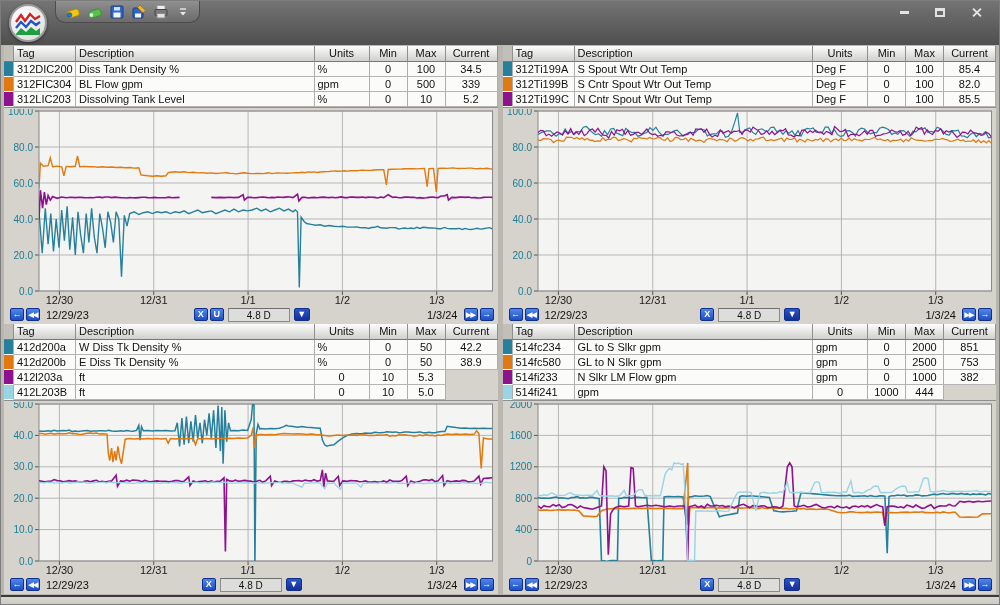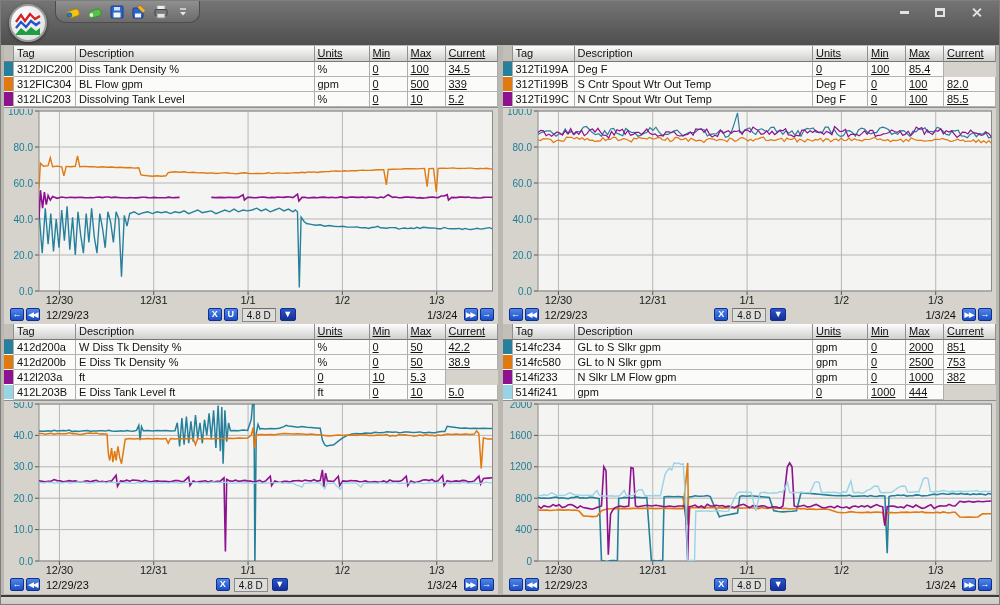--- a/index.html
+++ b/index.html
@@ -28,38 +28,38 @@
     column-gap:5px;row-gap:0;padding:1px 3px;background:#bab7b0;}
   .panel{display:flex;flex-direction:column;background:#d6d3cd;overflow:hidden;}
   
   .tagtable{flex-shrink:0;border-bottom:1px solid #8f8f8f;}
   .trow{display:grid;grid-template-columns:10px 62px 1fr 55px 38px 38px 52px;height:15px;}
   .trow.thead{height:16px;}
   .cell{font-size:11px;line-height:14px;color:#111;background:#fbfbfa;border-right:1px solid #aeaeae;
     border-bottom:1px solid #b4b4b4;padding:0 3px;overflow:hidden;white-space:nowrap;}
   .thead .cell{background:linear-gradient(#fdfdfd,#cfcfcd);border-right:1px solid #8f8f8f;border-bottom:1px solid #787878;line-height:15px;}
   .thead .swatch-h{background:#c2bfb9;}
-  .cell.r{text-align:left;text-decoration:underline;}
+  .cell.r{text-align:center;}
   .swatch{padding:0;border-bottom:1px solid #fff;}
   
   .chartwrap{flex:1;padding:1px 2px 0 2px;min-height:0;}
   .chartwrap svg{width:100%;height:100%;display:block;}
   svg text{font-family:"Liberation Sans",sans-serif;}
   
   .navbar{height:17px;flex-shrink:0;display:flex;align-items:center;font-size:11px;color:#111;padding:0 4px 2px 6px;}
   .nav-left,.nav-right{display:flex;align-items:center;gap:2px;flex:1;}
   .nav-right{justify-content:flex-end;}
   .nav-center{display:flex;align-items:center;gap:2px;}
   .navbtn{width:14px;height:13px;border-radius:2px;background:linear-gradient(#4f86e8,#1c4ec6);
     border:1px solid #0e2f8e;color:#fff;font-size:9px;font-weight:bold;display:flex;
     align-items:center;justify-content:center;cursor:default;line-height:1;}
   .navbtn.sm{font-size:7px;letter-spacing:-1px;}
   .navbtn.dd{background:linear-gradient(#2b53c8,#142f96);width:16px;}
   .navdate{margin:0 4px;}
-  .rangebox{display:inline-block;width:34px;height:14px;line-height:13px;text-align:center;
+  .rangebox{display:inline-block;width:62px;height:14px;line-height:13px;text-align:center;
     background:#dddddc;border:1px solid #8b8b8b;border-top-color:#6e6e6e;font-size:10px;margin:0 2px;}
   
   .statusbar{height:13px;flex-shrink:0;background:linear-gradient(#d9d6d0,#c7c4be);border-top:2px solid #3a3a3a;}
 </style>
 </head>
 <body>
 
 <div class="window">
 
   <div class="titlebar">
@@ -248,20 +248,21 @@
           <div class="cell">Tag</div>
           <div class="cell">Description</div>
           <div class="cell r">Units</div>
           <div class="cell r">Min</div>
           <div class="cell r">Max</div>
           <div class="cell r">Current</div>
         </div>
         <div class="trow">
           <div class="cell swatch" style="background: rgb(39, 128, 155);"></div>
           <div class="cell">312Ti199A</div>
+          <div class="cell">S Spout Wtr Out Temp</div>
           <div class="cell">Deg F</div>
           <div class="cell r">0</div>
           <div class="cell r">100</div>
           <div class="cell r">85.4</div>
         </div>
         <div class="trow">
           <div class="cell swatch" style="background: rgb(224, 121, 15);"></div>
           <div class="cell">312Ti199B</div>
           <div class="cell">S Cntr Spout Wtr Out Temp</div>
           <div class="cell">Deg F</div>
@@ -376,21 +377,20 @@
           <div class="cell swatch" style="background: rgb(142, 17, 142);"></div>
           <div class="cell">412l203a</div>
           <div class="cell">ft</div>
           <div class="cell r">0</div>
           <div class="cell r">10</div>
           <div class="cell r">5.3</div>
         </div>
         <div class="trow">
           <div class="cell swatch" style="background: rgb(153, 211, 230);"></div>
           <div class="cell">412L203B</div>
-          <div class="cell">E Diss Tank Level ft</div>
           <div class="cell">ft</div>
           <div class="cell r">0</div>
           <div class="cell r">10</div>
           <div class="cell r">5.0</div>
         </div>
       </div>
       <div class="chartwrap">
         <svg>
             <rect x="33" y="2" width="453.5" height="157" fill="#f4f4f3"></rect>
             <line x1="33" y1="2" x2="486.5" y2="2" stroke="#b6b6b6" stroke-width="1"></line>

